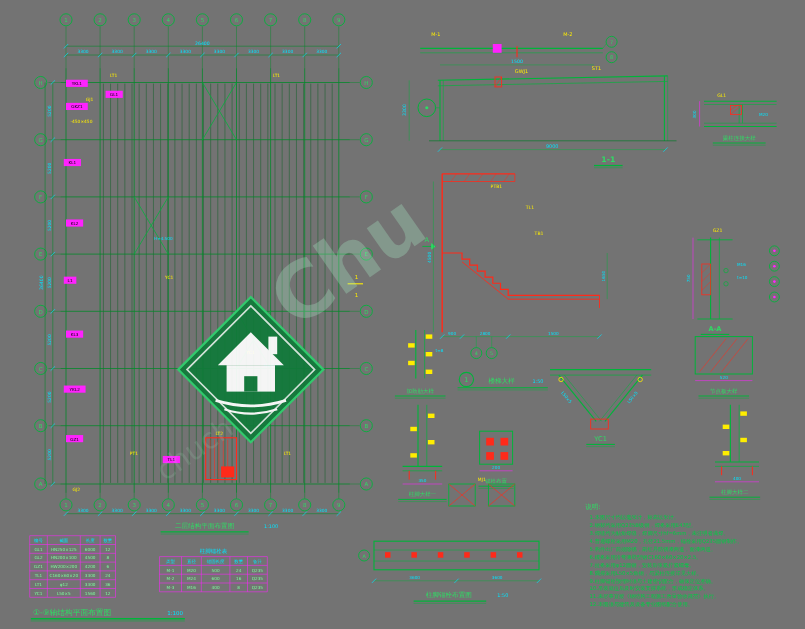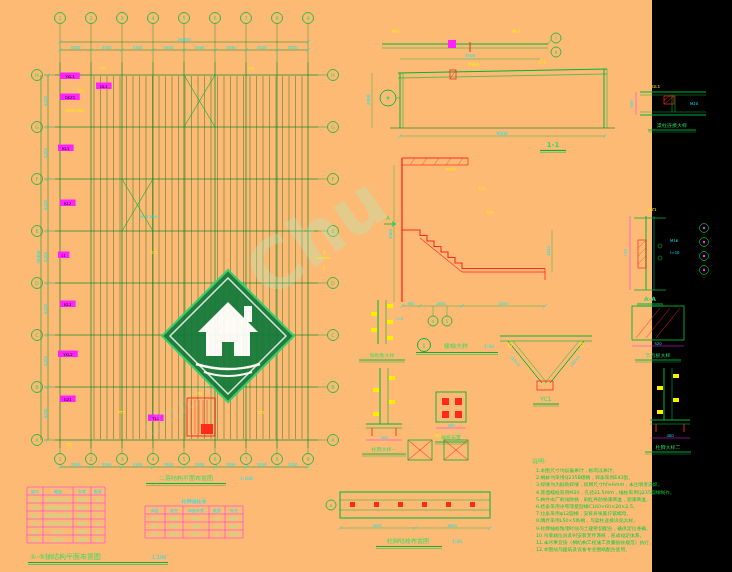--- a/index.html
+++ b/index.html
@@ -1,16 +1,16 @@
 <!DOCTYPE html>
 <html><head>
 <meta charset="utf-8">
 <style>
   html,body{margin:0;padding:0;background:#000;overflow:hidden}
-  #sheet{position:relative;width:652px;height:572px;background:#fdba74}
+  #sheet{position:relative;width:732px;height:572px;background:#737373}
   svg{position:absolute;left:0;top:0}
   text{font-family:"DejaVu Sans",sans-serif}
   .lg{stroke:#00b43a;fill:none}
   .lg2{stroke:#007a26;fill:none}
   .lr{stroke:#ff2a1a;fill:none}
   .lm{stroke:#ff22ff;fill:none}
   .lc{stroke:#00e5ff;fill:none}
   .ly{stroke:#ffee00;fill:none}
   .tg{fill:#2fdc64}
   .tc{fill:#00e5ff}

